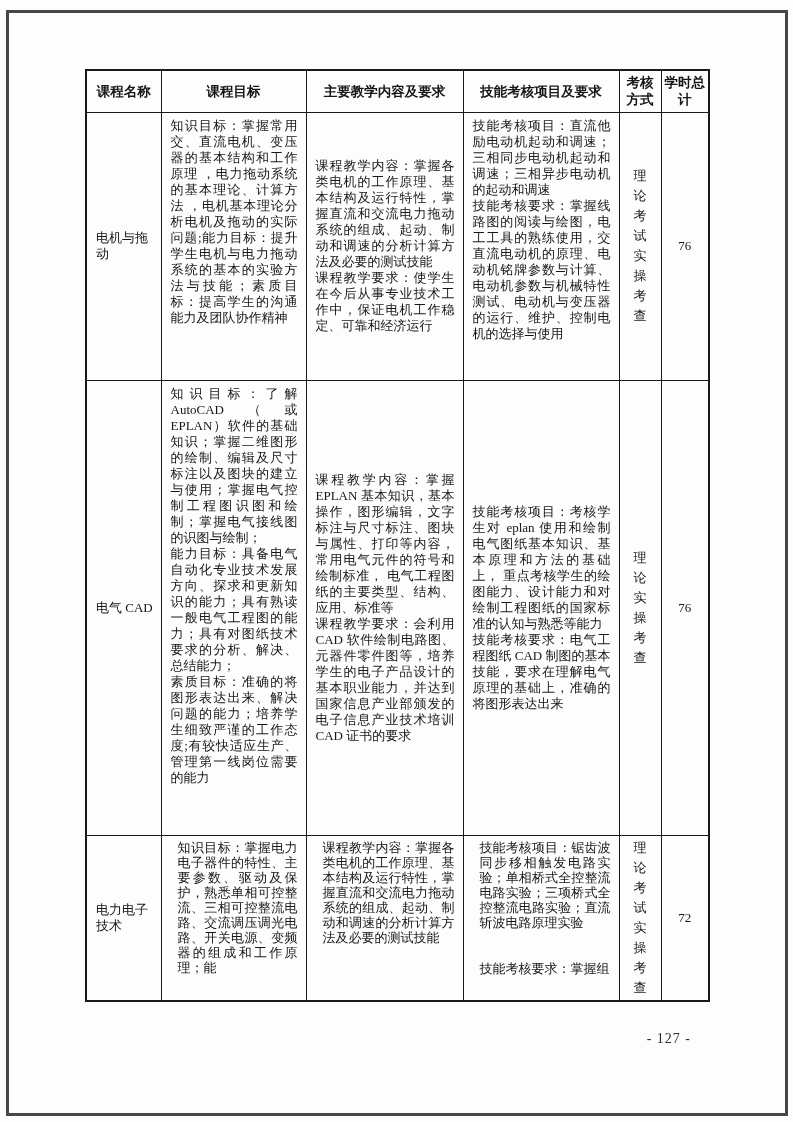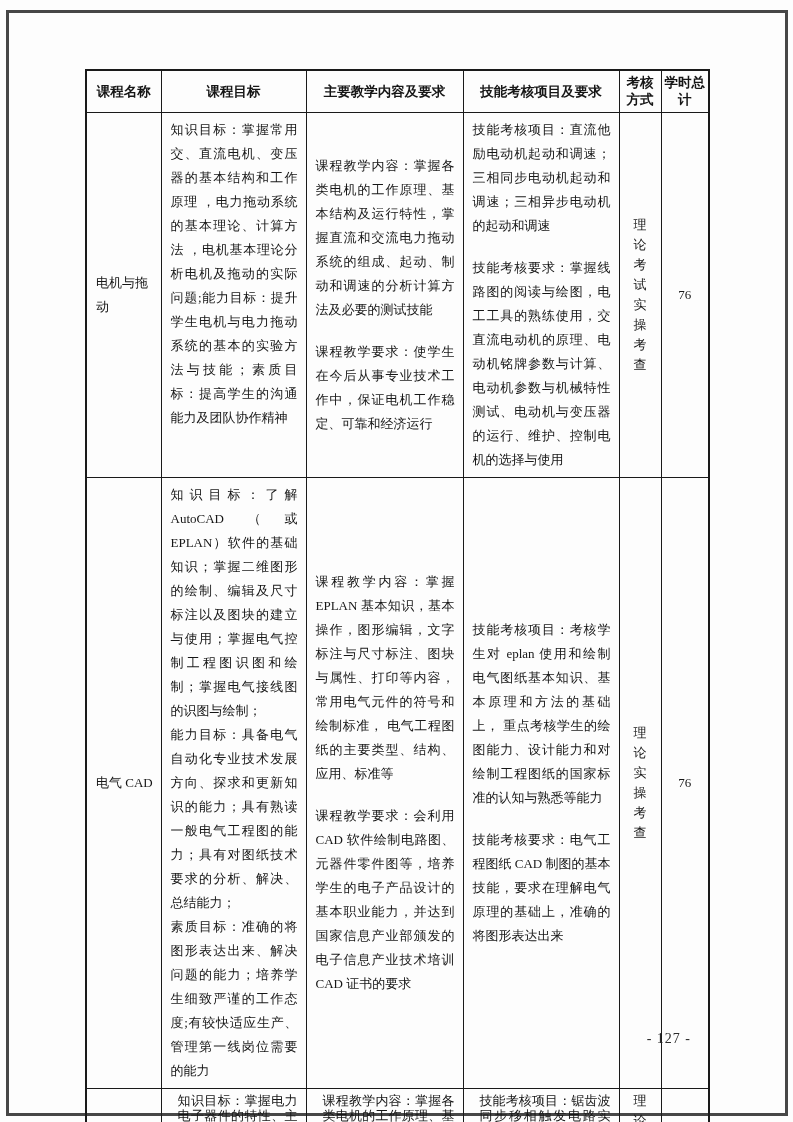--- a/index.html
+++ b/index.html
@@ -8,26 +8,26 @@
   .scan-frame{position:absolute;left:6px;top:10px;right:5px;bottom:6px;
               border:3px solid #474747;pointer-events:none;}
   .content{position:absolute;left:85px;top:64px;width:623px;}
   .doc-header{display:flex;justify-content:space-between;align-items:baseline;
               font-size:13px;padding:0 2px 7px 6px;border-bottom:2.5px solid #1f1f1f;}
   table.course{border-collapse:collapse;table-layout:fixed;width:623px;margin-top:5px;
                border:2.5px solid #1a1a1a;}
   table.course th,table.course td{border:1px solid #1a1a1a;box-sizing:border-box;}
   thead th{height:42px;font-size:13.5px;font-weight:bold;text-align:center;
            vertical-align:middle;padding:2px;line-height:17px;}
-  td{font-size:13px;line-height:24px;vertical-align:middle;}
+  td{font-size:13px;line-height:16px;vertical-align:middle;}
   td.txt{padding:5px 8px 5px 9px;text-align:justify;}
   td.va-top{vertical-align:top;}
   td.va-mid{vertical-align:middle;}
   td p{margin:0;}
-  td p.gap{margin-top:18px;}
+  td p.gap{}
   td.name-cell{padding:4px 4px 4px 9px;text-align:left;vertical-align:middle;font-size:13px;}
   td.method-cell{text-align:center;vertical-align:middle;padding:2px 8px;
                  font-size:13px;line-height:20px;}
   td.hours-cell{text-align:center;vertical-align:middle;font-size:13px;}
   tr.r1{height:268px;}
   tr.r2{height:455px;}
   tr.r3{height:154px;}
   tr.r3 td.txt{line-height:15px;padding-top:4px;padding-left:16px;}
   tr.r3 td p.gap{margin-top:31px;}
   .footer{position:absolute;top:1031px;right:102px;font-size:14px;letter-spacing:1px;

